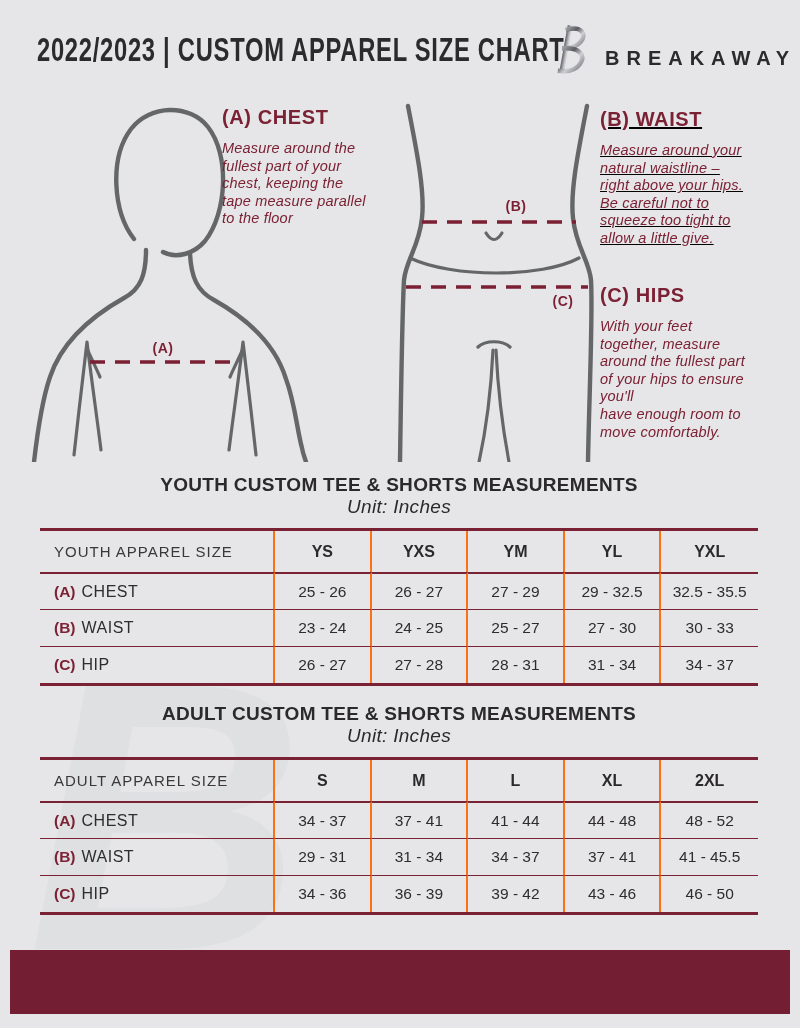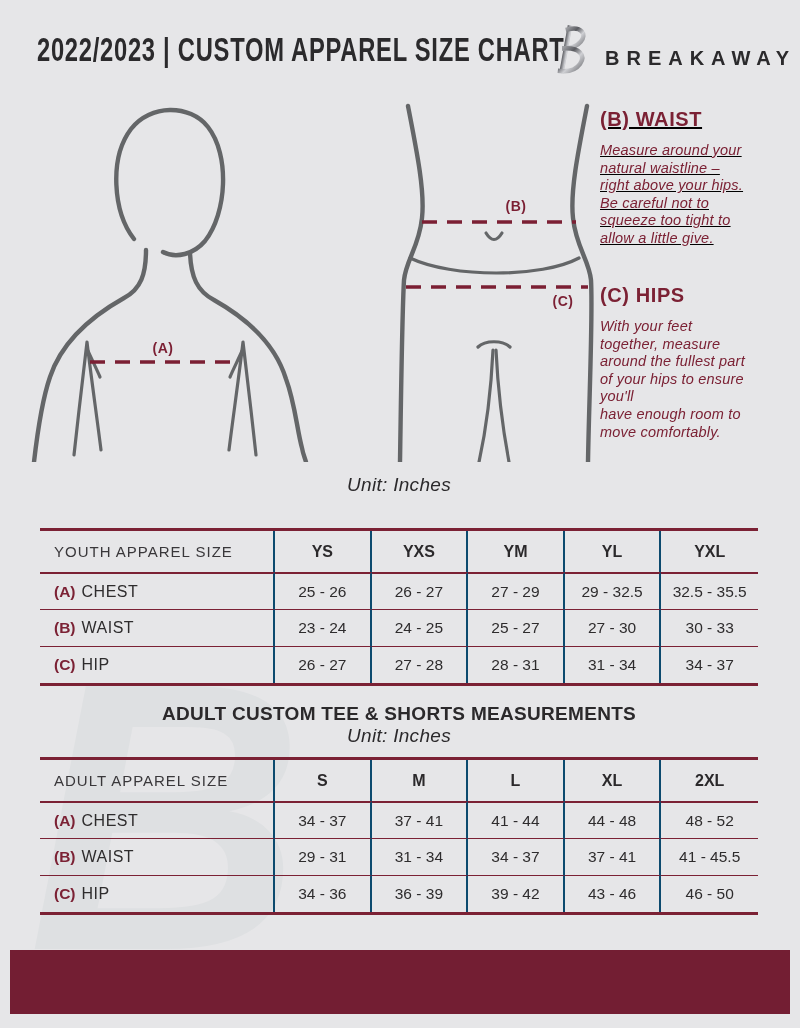--- a/index.html
+++ b/index.html
@@ -50,21 +50,21 @@
   .tbl-title { text-align:center; font-size:19px; font-weight:bold; color:#2b292b; letter-spacing:0.3px; }
   .tbl-unit  { text-align:center; font-size:19px; font-style:italic; color:#2b292b; margin-top:0; letter-spacing:0.3px; }
   .grid {
     position:absolute; left:40px; width:718px; z-index:1;
     display:grid; grid-template-columns:235px repeat(5, 1fr);
     border-top:3px solid #7b2134; border-bottom:3px solid #7b2134;
     background:transparent;
   }
   .cell {
     display:flex; align-items:center; justify-content:center;
-    border-right:2px solid #0c4a6e; height:37px;
+    border-right:2px solid #f97316; height:37px;
     font-size:15.5px; color:#2e2c2d;
   }
   .cell.lastcol { border-right:none; }
   .cell.hdr { height:41px; font-weight:bold; font-size:16px; color:#2b292b; }
   .cell.labelcol { justify-content:flex-start; padding-left:14px; }
   .cell.sizelabel { font-weight:normal; font-size:15px; letter-spacing:1px; color:#39373a; }
   .cell.sep { border-top:1.5px solid #7b2134; }
   .cell.sep-strong { border-top:2.5px solid #7b2134; }
   .row-prefix { font-weight:bold; color:#7b2134; margin-right:6px; font-size:15.5px; }
   .row-label { letter-spacing:0.5px; font-size:16px; color:#2e2c2d; }
@@ -123,20 +123,28 @@
     <path class="thin" d="M 20 158 C 62 178 152 178 189 158"></path>
     <path class="thin" d="M 88 247 C 95 240 113 240 120 247"></path>
     <path class="thin" d="M 103 250 C 101 292 96 330 89 362"></path>
     <path class="thin" d="M 106 250 C 108 292 113 330 119 362"></path>
     <path class="dash" d="M 32 122 L 186 122"></path>
     <path class="dash" d="M 16 187 L 198 187"></path>
   </svg>
   <span class="meas-label" style="left:516px; top:198px;">(B)</span>
   <span class="meas-label" style="left:563px; top:293px;">(C)</span>
 
+  <div class="instr" style="left:222px; top:106px; width:210px;">
+    <h2>(A) CHEST</h2>
+    <p>Measure around the
+fullest part of your
+chest, keeping the
+tape measure parallel
+to the floor</p>
+  </div>
 
   <div class="instr" style="left:600px; top:108px; width:195px;text-decoration:underline;">
     <h2>(B) WAIST</h2>
     <p>Measure around your
 natural waistline –
 right above your hips.
 Be careful not to
 squeeze too tight to
 allow a little give.</p>
   </div>
@@ -146,20 +154,21 @@
     <p>With your feet
 together, measure
 around the fullest part
 of your hips to ensure
 you'll
 have enough room to
 move comfortably.</p>
   </div>
 
   <div class="tbl-sec" style="top:474px;">
+    <div class="tbl-title">YOUTH CUSTOM TEE &amp; SHORTS MEASUREMENTS</div>
     <div class="tbl-unit">Unit: Inches</div>
   </div>
   <div class="grid" style="top:528px;">
       <div class="cell hdr labelcol sizelabel">YOUTH APPAREL SIZE</div>
       <div class="cell hdr">YS</div>
       <div class="cell hdr">YXS</div>
       <div class="cell hdr">YM</div>
       <div class="cell hdr">YL</div>
       <div class="cell hdr lastcol">YXL</div>
       <div class="cell labelcol sep-strong">

